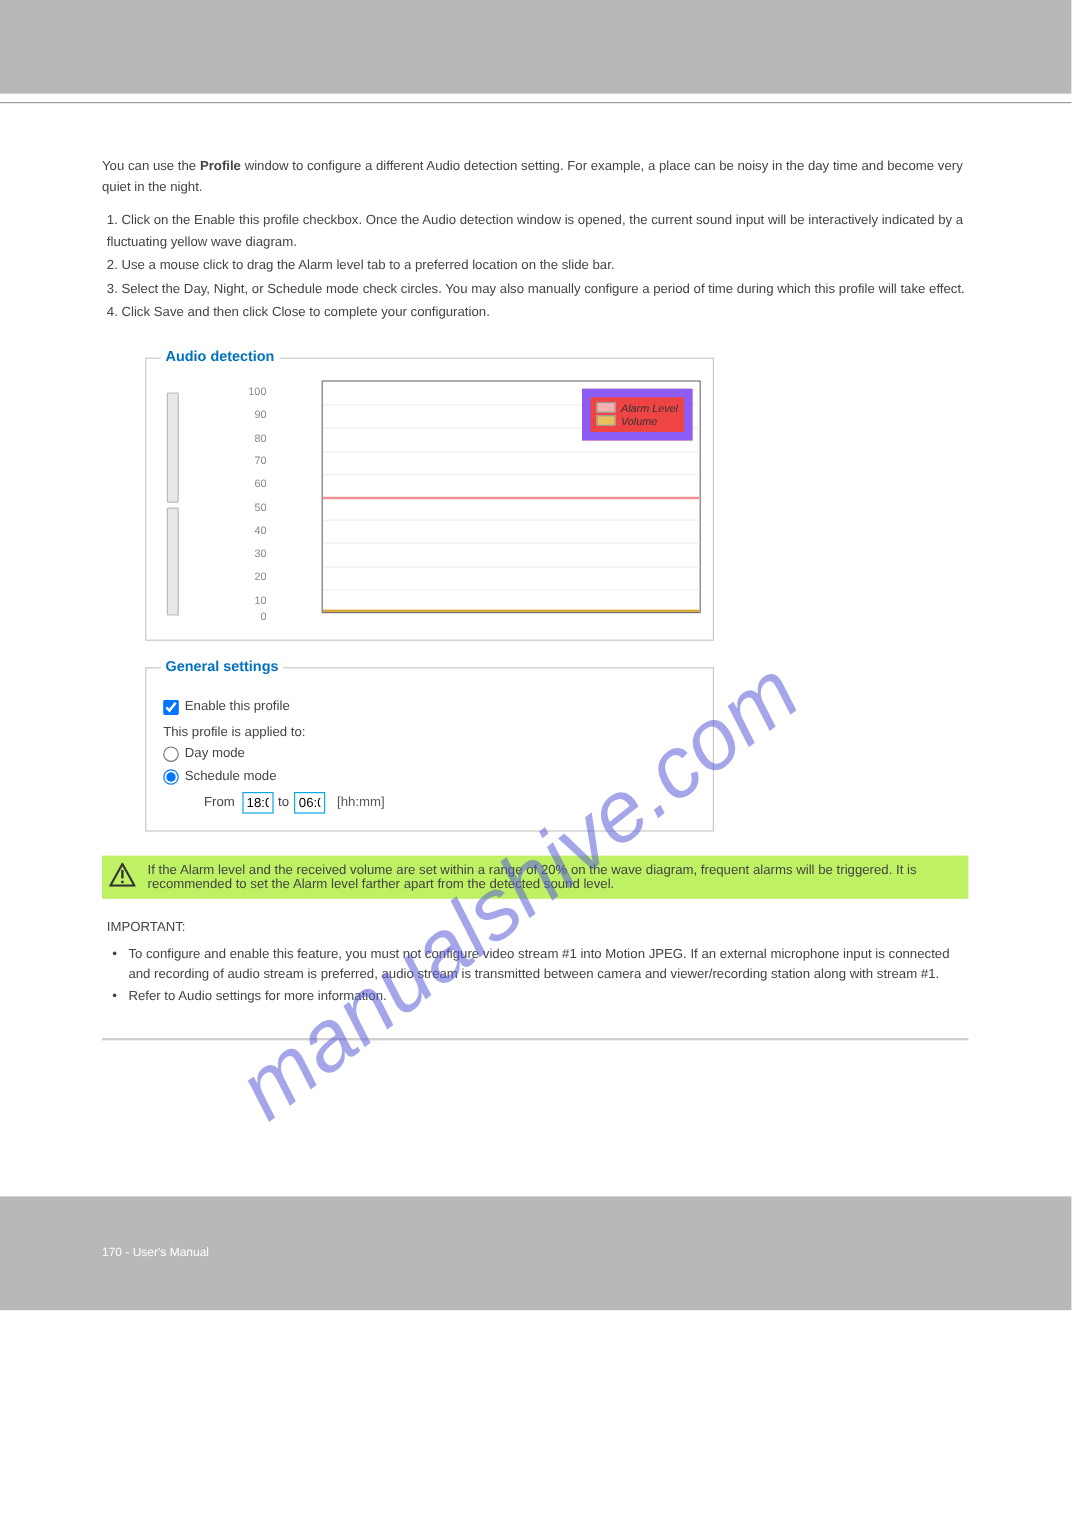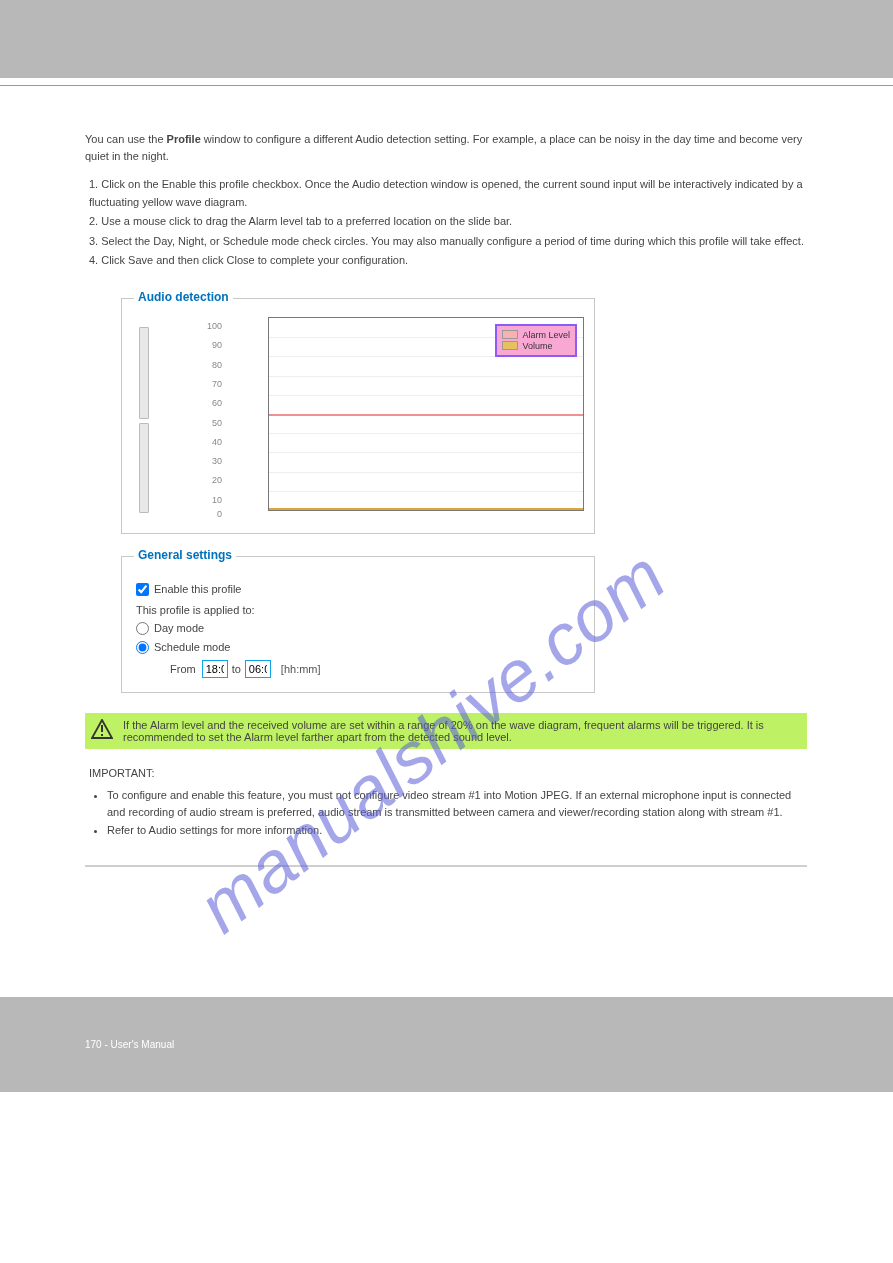--- a/index.html
+++ b/index.html
@@ -125,24 +125,25 @@
     position: absolute;
     left: 0; right: 0;
     height: 2px;
     background: #d8a838;
     bottom: 0;
   }
   .legend-box {
     position: absolute;
     top: 6px;
     right: 6px;
-    border: 2px solid #8b5cf6;
-    background: #f9a8d4;
+    border: 7px solid #8b5cf6;
+    background: #ef4444;
     padding: 3px 5px;
     font-size: 9px;
+    font-style: italic;
   }
   .legend-row { display:flex; align-items:center; margin:1px 0;}
   .swatch {
     width: 16px; height: 9px;
     border: 1px solid #999;
     margin-right: 4px;
   }
   .swatch.alarm { background: #f8b0b0; }
   .swatch.vol { background: #e8c060; }
   .gs-body { padding: 6px 4px 0 4px; font-size: 11px; color: #444;}

